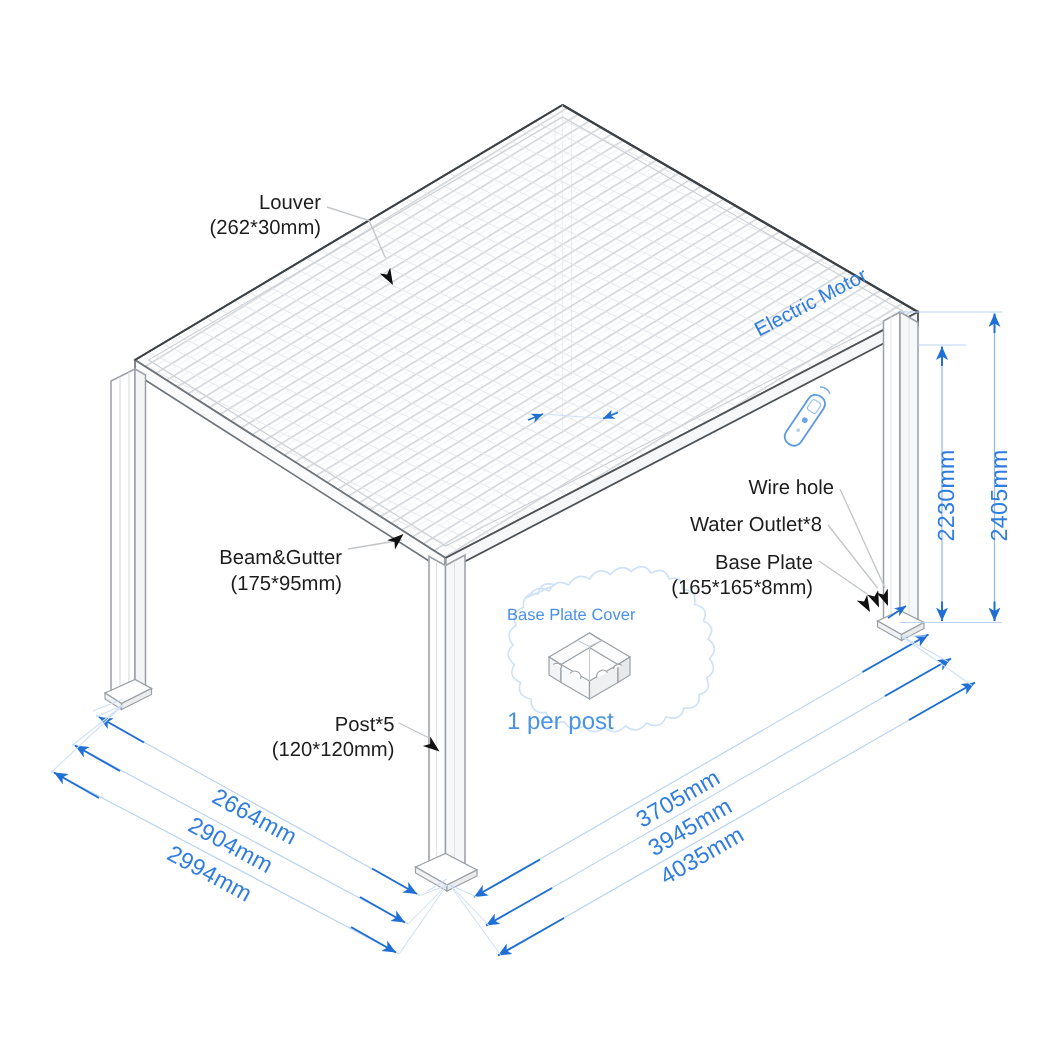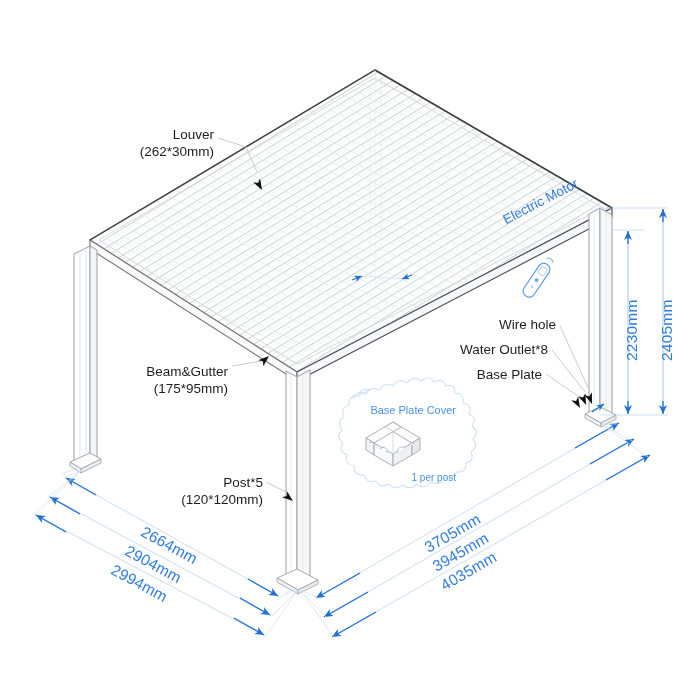--- a/index.html
+++ b/index.html
@@ -13,25 +13,25 @@
   svg.layer{position:absolute;left:0;top:0;width:700px;height:700px;overflow:visible;}
   .lbl{
     position:absolute;
     font-family:"Liberation Sans","DejaVu Sans",sans-serif;
     white-space:nowrap;
     line-height:1.28;
     pointer-events:none;
   }
   .lbl.black{color:#1d1d1d;font-size:13.5px;}
   .dimtxt{font-size:15.5px;color:#2f7de1;font-weight:400;letter-spacing:.2px;}
-  .ctr{text-align:right;}
+  .ctr{text-align:left;}
   .rgt{text-align:right;}
   .vert{transform-origin:left top;}
   .inset-title{font-size:11px;color:#4a92e8;}
-  .inset-sub{font-size:10px;color:#4a92e8;}
+  .inset-sub{font-size:16px;color:#4a92e8;}
   .emotor{font-size:13.5px;color:#2f7de1;}
 </style>
 </head>
 <body>
 
 <div id="stage">
 
   <svg class="layer" viewBox="0 0 700 700">
     <defs>
       <marker id="blueArrow" markerWidth="11" markerHeight="11" refX="9" refY="4" orient="auto" markerUnits="userSpaceOnUse">
@@ -289,20 +289,21 @@
   <div class="lbl black rgt" style="left:400px; top:316px; width:156px;">
     <div>Wire hole</div>
   </div>
 
   <div class="lbl black rgt" style="left:372px; top:341px; width:176px;">
     <div>Water Outlet*8</div>
   </div>
 
   <div class="lbl black rgt" style="left:372px; top:366px; width:170px;">
     <div>Base Plate</div>
+    <div>(165*165*8mm)</div>
   </div>
 
   <div class="lbl emotor vert" style="left:500px; top:213px; transform:rotate(-27.5deg);">
     <span>Electric Motor</span>
   </div>
 
   <div class="lbl inset-title ctr" style="left:338px; top:403px; width:118px;">
     <span>Base Plate Cover</span>
   </div>
   <div class="lbl inset-sub ctr" style="left:338px; top:472px; width:118px;">

